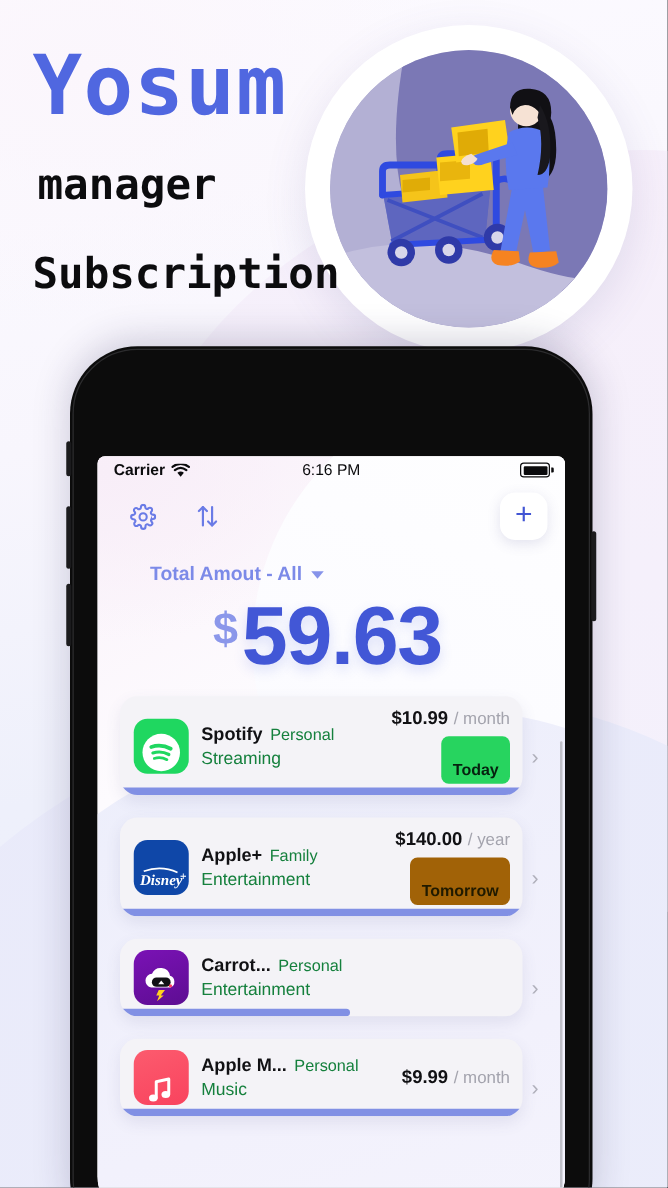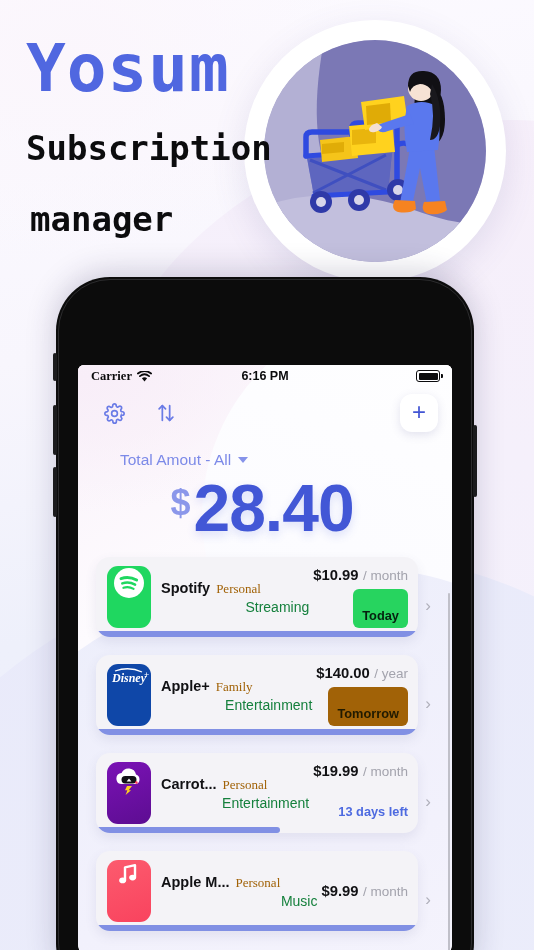--- a/index.html
+++ b/index.html
@@ -171,22 +171,22 @@
     position: relative;
     height: 22px;
     display: flex;
     align-items: center;
     padding: 0 9px 0 13px;
     font-size: 12.5px;
     font-weight: bold;
     color: #0b0b0d;
     z-index: 3;
   }
-  .sb-left { display: flex; align-items: center; gap: 5px; font-family: Liberation Serif, serif; }
-  .sb-center { position: absolute; left: 0; right: 0; text-align: center; font-size: 12.5px; font-weight: bold; }
+  .sb-left { display: flex; align-items: center; gap: 5px; }
+  .sb-center { position: absolute; left: 0; right: 0; text-align: center; font-size: 12.5px; font-weight: normal; }
   .sb-right { margin-left: auto; display: flex; align-items: center; }
   .battery {
     width: 24px; height: 12px;
     border: 1.4px solid #0b0b0d;
     border-radius: 3px;
     padding: 1.5px;
   }
   .battery i { display: block; width: 100%; height: 100%; background: #0b0b0d; border-radius: 1px; }
   .battery-tip { width: 1.6px; height: 4px; background: #0b0b0d; margin-left: 1px; border-radius: 0 1px 1px 0; }
 
@@ -219,21 +219,21 @@
   }
 
   
   .total-wrap { position: relative; z-index: 3; padding: 12px 0 0 0; }
   .total-label {
     display: flex;
     align-items: center;
     gap: 7px;
     margin-left: 42px;
     font-size: 15.5px;
-    font-weight: normal;
+    font-weight: bold;
     color: #7c8ae8;
     text-align: right;
   }
   .caret {
     width: 0; height: 0;
     border-left: 5.5px solid transparent;
     border-right: 5.5px solid transparent;
     border-top: 6.5px solid currentColor;
     opacity: .92;
   }
@@ -295,44 +295,44 @@
     width: 20px;
     display: flex;
     justify-content: center;
     color: #b0b0bb;
     font-size: 17px;
     flex: none;
   }
   .card-main { flex: 1; min-width: 0; }
 
   .appicon {
-    width: 44px; height: 62px;
+    width: 44px; height: 44px;
     border-radius: 11px;
     flex: none;
     margin-right: 10px;
     position: relative;
     overflow: hidden;
-    display: flex; align-items: flex-start; justify-content: center;
+    display: flex; align-items: flex-end; justify-content: center;
   }
   .ic-spotify { background: #1fd760; }
   .ic-disney  { background: #0f47a8; }
   .ic-carrot  { background: linear-gradient(160deg, #7a12b5 0%, #5d0d92 100%); }
   .ic-apple   { background: linear-gradient(160deg, #fc5b6e 0%, #f9435e 100%); }
 
-  .card-texts { flex: 1; min-width: 0; text-align: right; }
+  .card-texts { flex: 1; min-width: 0; }
   .line1 { display: flex; align-items: baseline; gap: 6px; white-space: nowrap; }
   .svc-name {
     font-size: 14.5px;
     font-weight: bold;
     color: #111114;
     max-width: 95px;
     overflow: hidden;
     text-overflow: ellipsis;
   }
-  .svc-plan { font-size: 13px; color: #a16207; font-family: Liberation Serif, serif; }
+  .svc-plan { font-size: 13px; color: #15803d; }
   .svc-cat { font-size: 14px; color: #15803d; margin-top: 2px; }
 
   .card-right { text-align: right; flex: none; padding-left: 4px; }
   .price-line { white-space: nowrap; }
   .price { font-size: 14.8px; font-weight: bold; color: #111114; }
   .cycle { font-size: 13.5px; color: #a3a3ad; }
   .badge {
     display: inline-block;
     margin-top: 5px;
     padding: 20px 9px 4px;
@@ -376,22 +376,22 @@
 </head>
 <body>
 
 <div class="page-bg">
   <div class="bg-wave-b"></div>
   <div class="bg-wave-a"></div>
 </div>
 
 <div class="brand">
   <div class="brand-title">Yosum</div>
+  <div class="brand-sub brand-sub-l2">manager</div>
   <div class="brand-sub">Subscription</div>
-  <div class="brand-sub brand-sub-l2">manager</div>
 </div>
 
 <div class="illo-badge">
   <div class="illo-inner">
     <svg class="illo-svg" viewBox="0 0 222 222">
       <defs>
         <clipPath id="circclip">
             <circle cx="111" cy="111" r="111"></circle>
           </clipPath>
       </defs>
@@ -493,21 +493,21 @@
         <span class="add-fab">+</span>
       </div>
 
       <div class="total-wrap">
         <div class="total-label">
           <span>Total Amout - All</span>
           <span class="caret"></span>
         </div>
         <div class="amount-row">
           <span class="amt-currency">$</span>
-          <span class="amt-value">28.40</span>
+          <span class="amt-value">59.63</span>
         </div>
       </div>
 
       <div class="list">
 
         <div class="card-wrap">
           <div class="card-main">
             <div class="card">
               <div class="appicon ic-spotify">
                 <svg width="34" height="34" viewBox="0 0 34 34">
@@ -583,27 +583,20 @@
                   <path d="M16 24 L21 24 L17.6 28.3 L20 28.3 L14.6 33 L16.4 28.3 L14 28.3 Z" fill="#ffd21e"></path>
                 </svg>
               </div>
               <div class="card-texts">
                 <div class="line1">
                   <span class="svc-name">Carrot...</span>
                   <span class="svc-plan">Personal</span>
                 </div>
                 <div class="svc-cat">Entertainment</div>
               </div>
-              <div class="card-right">
-                <div class="price-line">
-                  <span class="price">$19.99</span>
-                  <span class="cycle">/ month</span>
-                </div>
-                <span class="badge badge-plain">13 days left</span>
-              </div>
               <div class="progress">
                   <i style="width:57%"></i>
                 </div>
             </div>
           </div>
           <div class="chevron-cell">›</div>
         </div>
 
         <div class="card-wrap">
           <div class="card-main">

